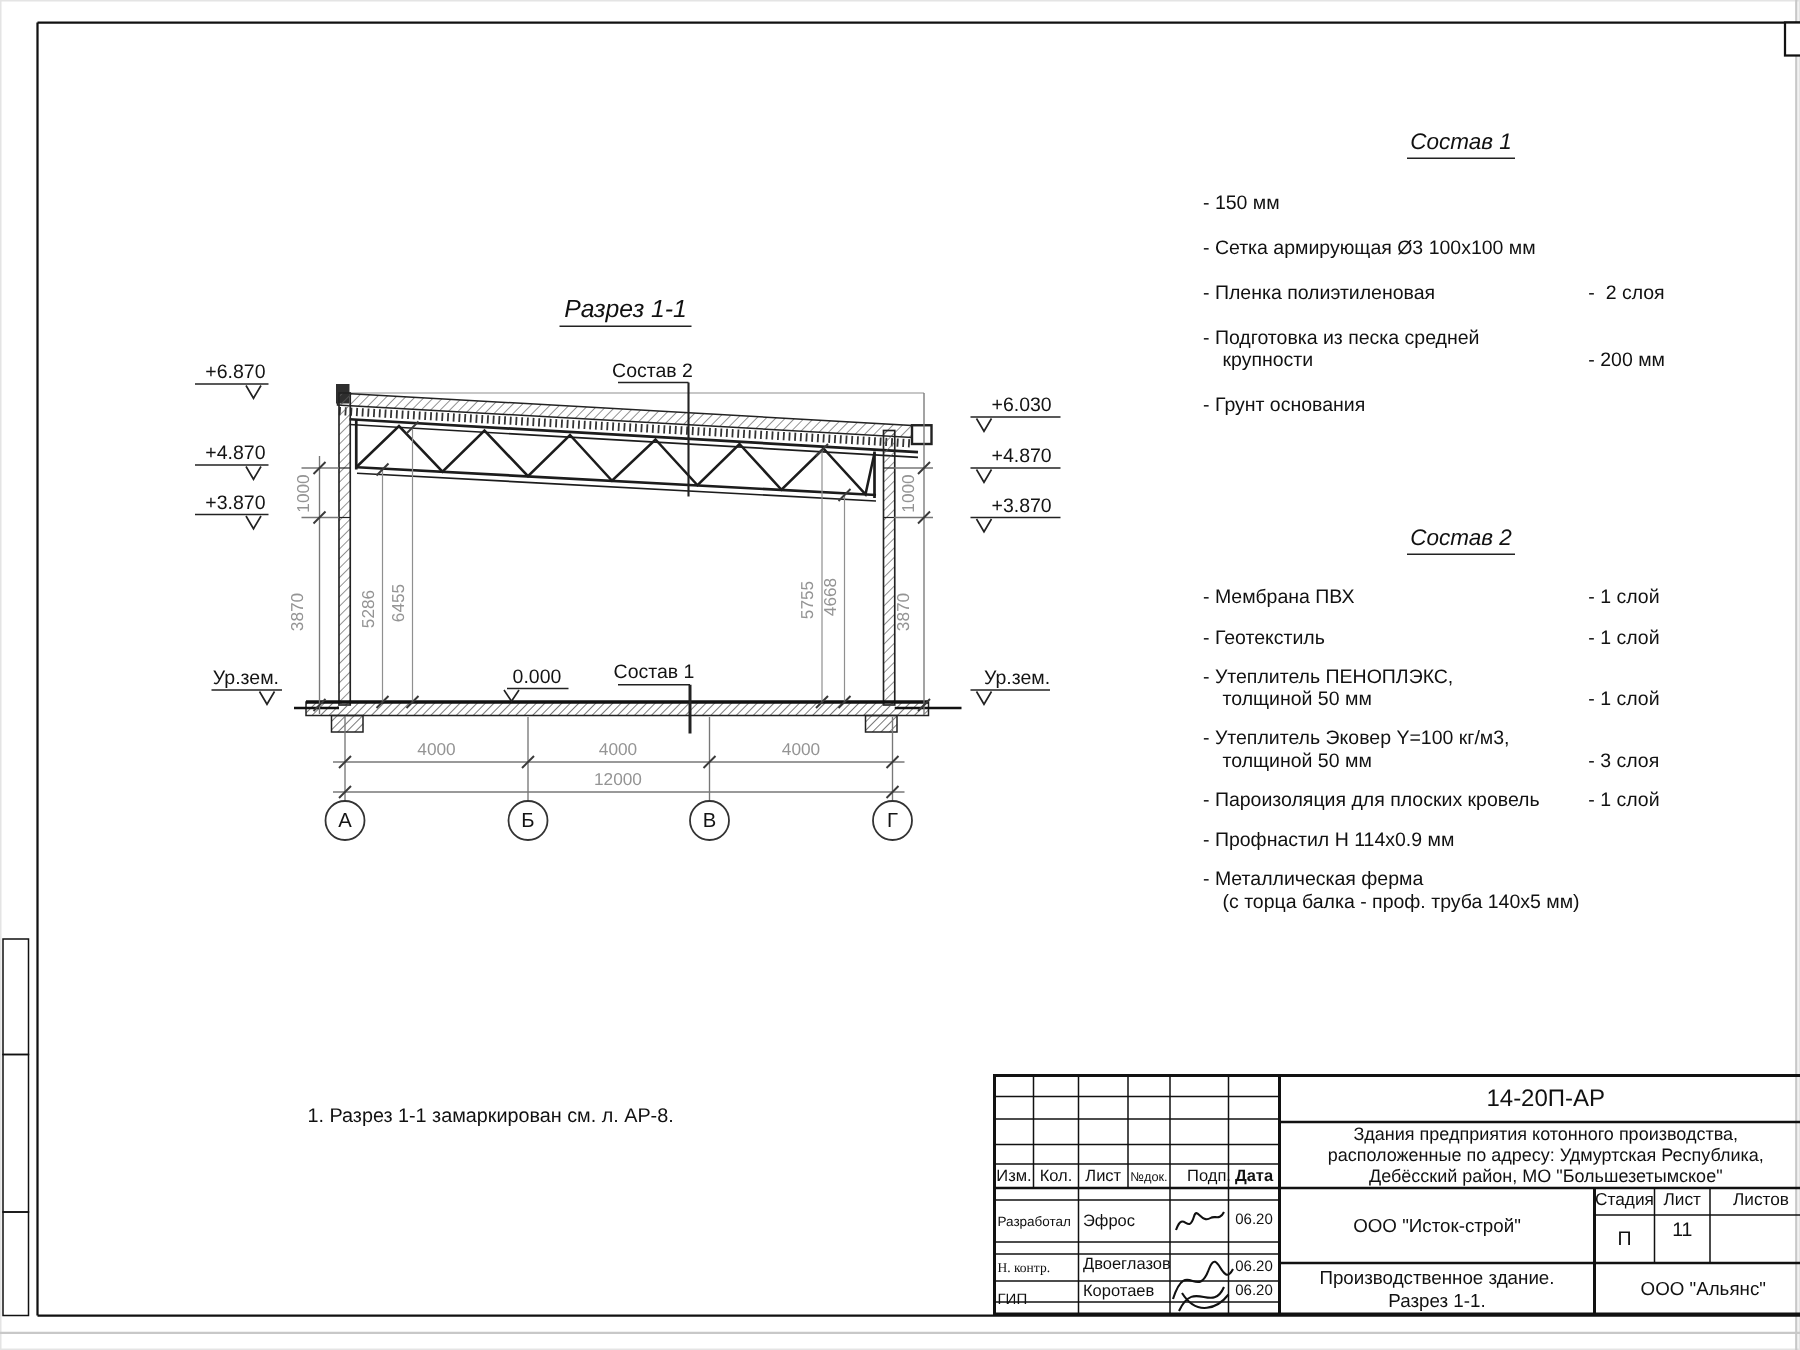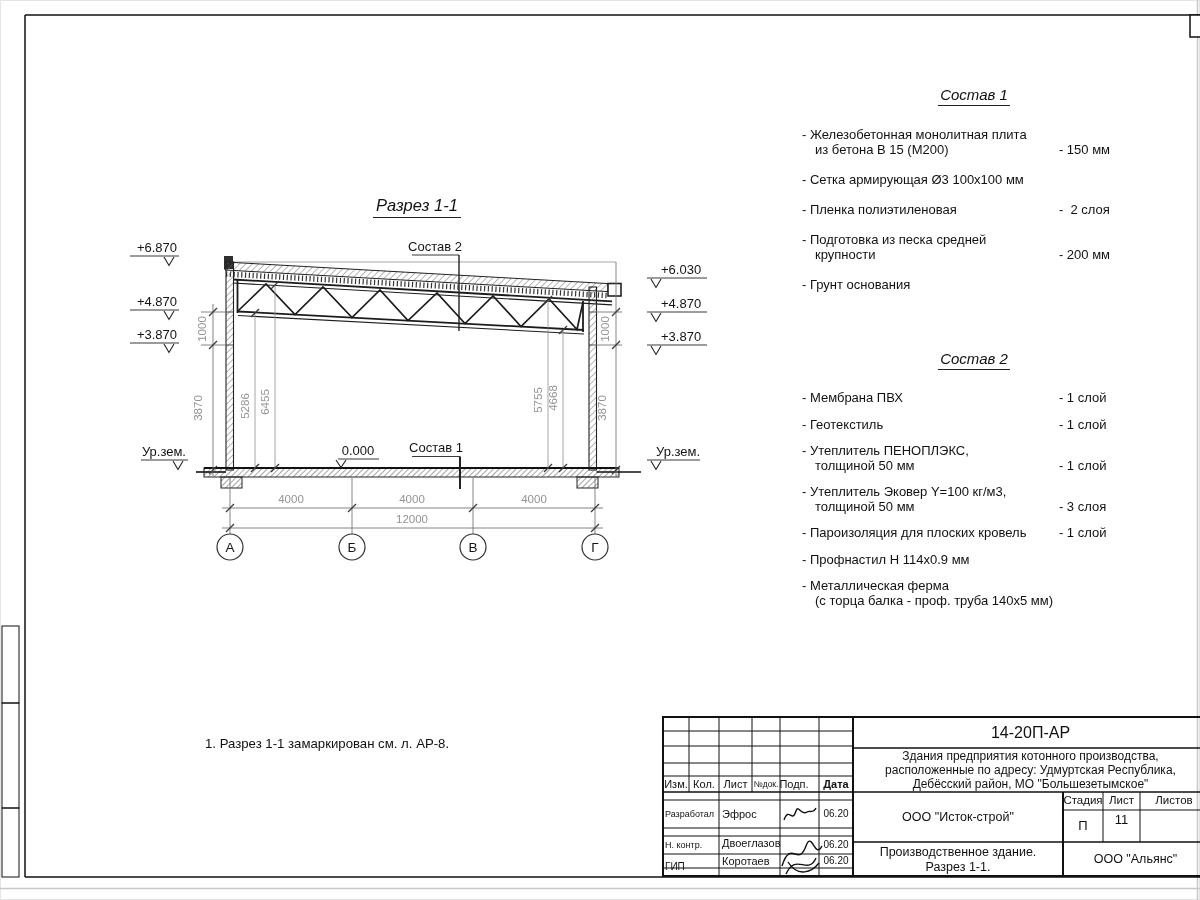--- a/index.html
+++ b/index.html
@@ -211,22 +211,20 @@
     <line x1="460" y1="456.5" x2="460" y2="489" stroke="#222" stroke-width="2"></line>
     <text class="lt" x="358" y="455" text-anchor="middle">0.000</text>
     <line x1="338" y1="459" x2="379" y2="459" class="shelf"></line>
     <polyline class="marker" points="336,460 341,467.5 346,460"></polyline>
   </g>
 </svg>
 
 <div class="panel" style="left:802px;top:86px;">
   <div class="ls-head"><span>Состав 1</span></div>
   <div class="ls-item">
-    <div class="ls-name">- Железобетонная  монолитная плита
-из бетона В 15 (М200)</div>
     <div class="ls-val">- 150 мм</div>
   </div>
   <div class="ls-item">
     <div class="ls-name">- Сетка армирующая Ø3 100х100 мм</div>
     <div class="ls-val"></div>
   </div>
   <div class="ls-item">
     <div class="ls-name">- Пленка полиэтиленовая</div>
     <div class="ls-val">-  2 слоя</div>
   </div>
@@ -317,27 +315,27 @@
   <div class="cell" style="left:191px;top:32px;width:355px;height:44px;font-size:12px;flex-direction:column;">
     <div>Здания предприятия котонного производства,</div>
     <div>расположенные по адресу: Удмуртская Республика,</div>
     <div>Дебёсский район, МО "Большезетымское"</div>
   </div>
 
   <div class="cell" style="left:1px;top:60px;width:26px;height:16px;font-size:11px;">Изм.</div>
   <div class="cell" style="left:27px;top:60px;width:30px;height:16px;font-size:11px;">Кол.</div>
   <div class="cell" style="left:57px;top:60px;width:33px;height:16px;font-size:11px;">Лист</div>
   <div class="cell" style="left:90px;top:60px;width:28px;height:16px;font-size:8.5px;">№док.</div>
-  <div class="cell" style="left:118px;top:60px;width:28px;height:16px;font-size:11px;">Подп.</div>
+  <div class="cell" style="left:118px;top:60px;width:28px;height:16px;font-size:11px;padding-left:12px;">Подп.</div>
   <div class="cell" style="left:157px;top:60px;width:34px;height:16px;font-size:11px;font-weight:bold;">Дата</div>
 
   <div class="cell left" style="left:3px;top:84px;width:54px;height:28px;font-size:9px;">Разработал</div>
   <div class="cell left" style="left:60px;top:84px;width:58px;height:28px;font-size:11px;">Эфрос</div>
   <div class="cell" style="left:157px;top:84px;width:34px;height:28px;font-size:10px;">06.20</div>
-  <div class="cell left" style="left:3px;top:120px;width:54px;height:18px;font-size:9px;">Н. контр.</div>
+  <div class="cell left" style="left:3px;top:120px;width:54px;height:18px;font-size:9px;font-family:Liberation Serif, serif;">Н. контр.</div>
   <div class="cell left" style="left:60px;top:120px;width:58px;height:14px;font-size:11px;">Двоеглазов</div>
   <div class="cell" style="left:157px;top:120px;width:34px;height:18px;font-size:10px;">06.20</div>
   <div class="cell left" style="left:3px;top:138px;width:54px;height:26px;font-size:10px;">ГИП</div>
   <div class="cell left" style="left:60px;top:138px;width:44px;height:14px;font-size:11px;">Коротаев</div>
   <div class="cell" style="left:157px;top:138px;width:34px;height:14px;font-size:10px;">06.20</div>
 
   <div class="cell" style="left:191px;top:76px;width:210px;height:50px;font-size:12.5px;">ООО "Исток-строй"</div>
   <div class="cell" style="left:401px;top:76px;width:40px;height:18px;font-size:11.5px;">Стадия</div>
   <div class="cell" style="left:441px;top:76px;width:37px;height:18px;font-size:11.5px;">Лист</div>
   <div class="cell" style="left:478px;top:76px;width:68px;height:18px;font-size:11.5px;">Листов</div>

